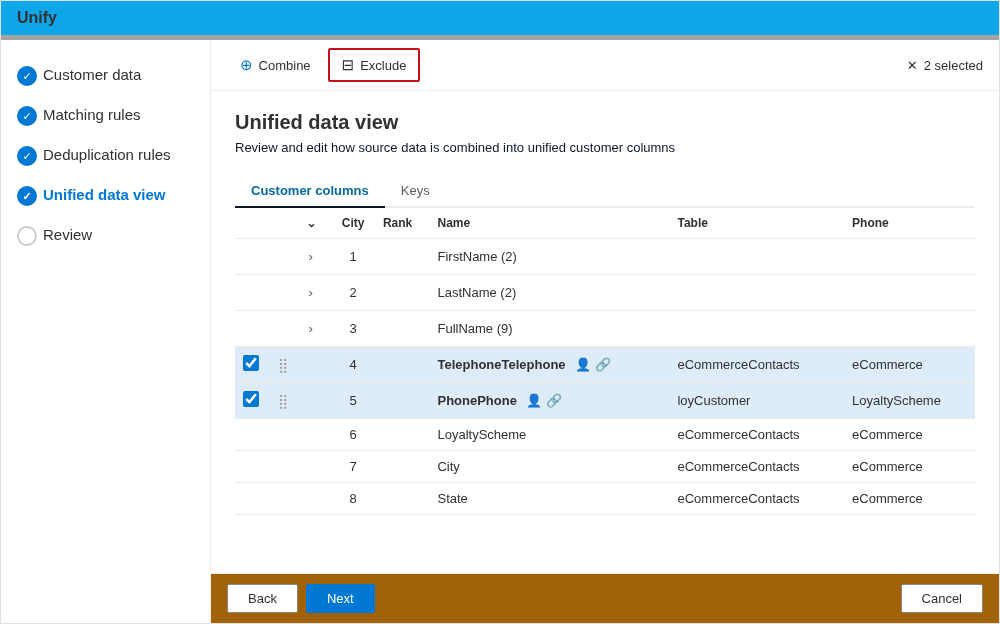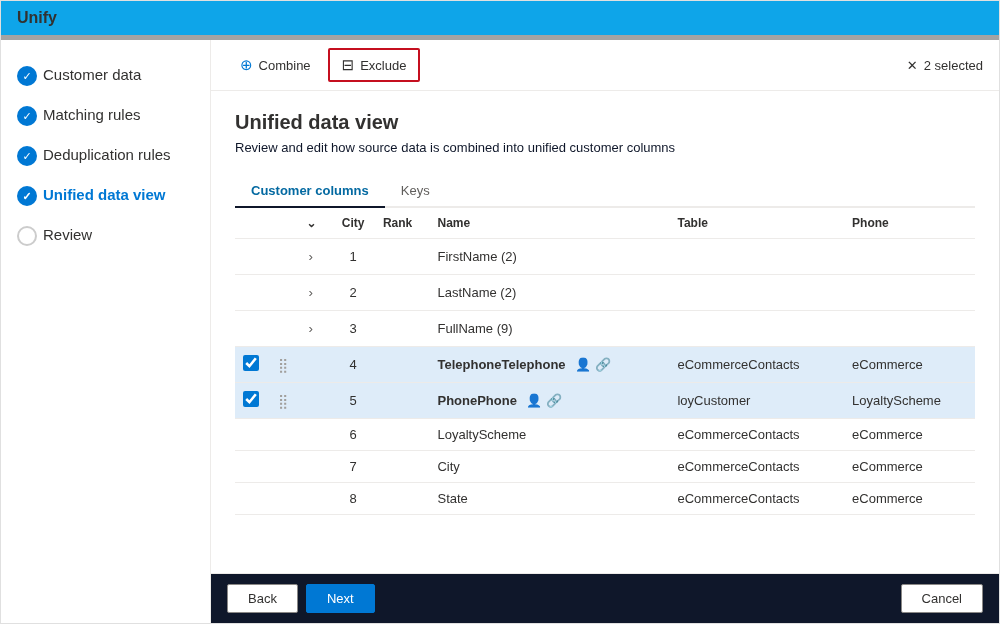--- a/index.html
+++ b/index.html
@@ -42,21 +42,21 @@
     table { width: 100%; border-collapse: collapse; }
     thead tr { border-bottom: 1px solid #edebe9; }
     thead th { padding: 8px 8px; text-align: left; font-size: 12px; font-weight: 600; color: #323130; }
     tbody tr { border-bottom: 1px solid #edebe9; }
     tbody tr.selected { background: #deecf9; }
     td { padding: 8px 8px; font-size: 13px; color: #323130; vertical-align: middle; }
     .chevron-btn { background: none; border: none; cursor: pointer; color: #605e5c; padding: 2px; }
     .row-checkbox { width: 16px; height: 16px; accent-color: #0078d4; }
     .drag-handle { color: #a19f9d; font-size: 14px; cursor: grab; }
 
-    .footer { display: flex; align-items: center; padding: 10px 16px; border-top: 1px solid #edebe9; gap: 8px; background: #0f172a; }
+    .footer { display: flex; align-items: center; padding: 10px 16px; border-top: 1px solid #edebe9; gap: 8px; background: #a16207; }
     .footer-spacer { flex: 1; }
     .btn { padding: 6px 20px; border-radius: 2px; font-size: 13px; cursor: pointer; border: 1px solid #8a8886; background: #fff; color: #323130; }
     .btn-primary { background: #0078d4; color: #fff; border-color: #0078d4; }
 
     .col-order { width: 40px; text-align: center; }
     .col-rank { width: 50px; }
     .col-name { width: 220px; }
     .col-table { width: 160px; margin-top: 16px; }
     .col-source { width: 120px; }
     .col-check { width: 30px; }

